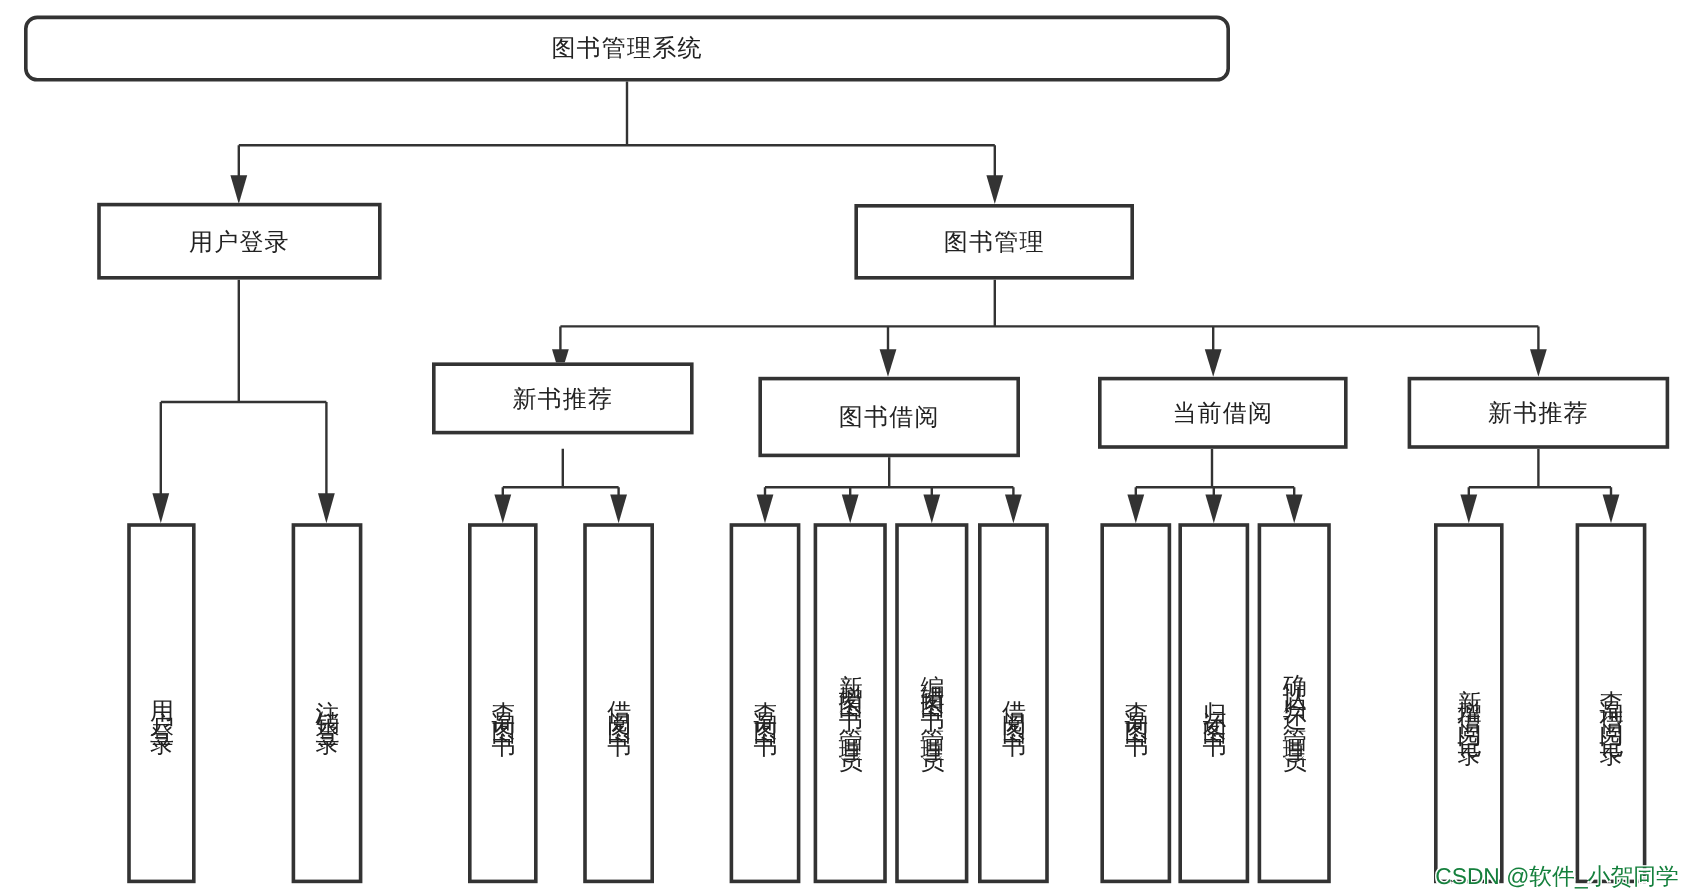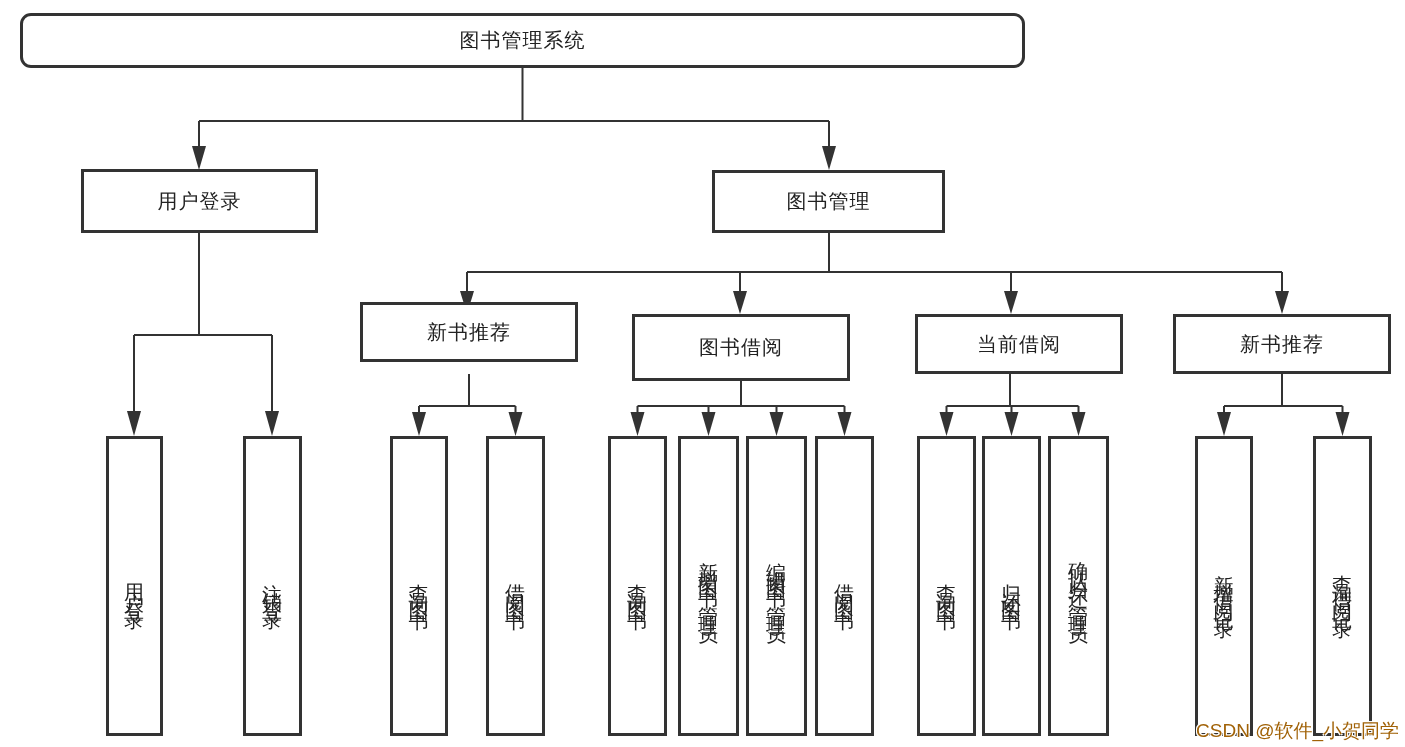--- a/index.html
+++ b/index.html
@@ -41,21 +41,21 @@
   #l-add-book{left:678px;width:61px;}
   #l-edit-book{left:746px;width:61px;}
   #l-borrow-2{left:815px;width:59px;}
   #l-query-3{left:917px;width:59px;}
   #l-return{left:982px;width:59px;}
   #l-confirm{left:1048px;width:61px;}
   #l-add-rec{left:1195px;width:58px;}
   #l-query-rec{left:1313px;width:59px;}
   #watermark{
     position:absolute;right:6px;bottom:3px;z-index:5;
-    font-size:19px;color:#a16207;
+    font-size:19px;color:#15803d;
     text-shadow:1px 1px 0 #fff,-1px -1px 0 #fff,1px -1px 0 #fff,-1px 1px 0 #fff;
   }
 </style>
 </head>
 <body>
 
 <div id="stage">
 
   <svg id="wires" viewBox="0 0 1405 747" xmlns="http://www.w3.org/2000/svg">
     <g>

